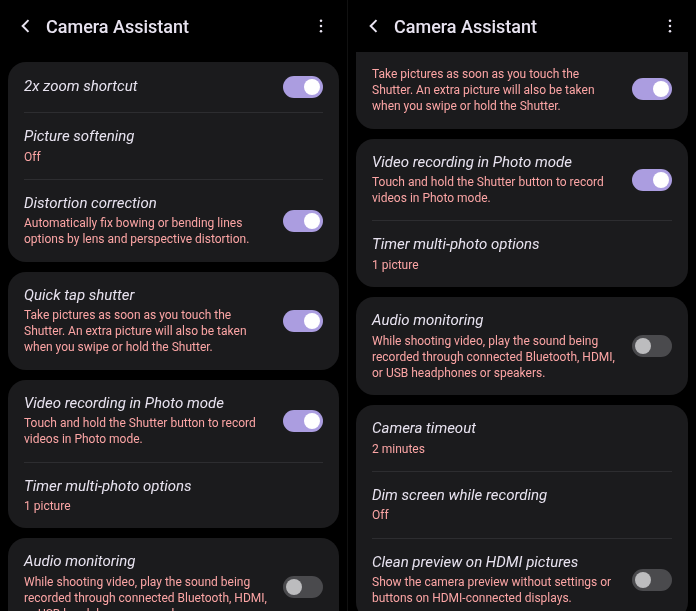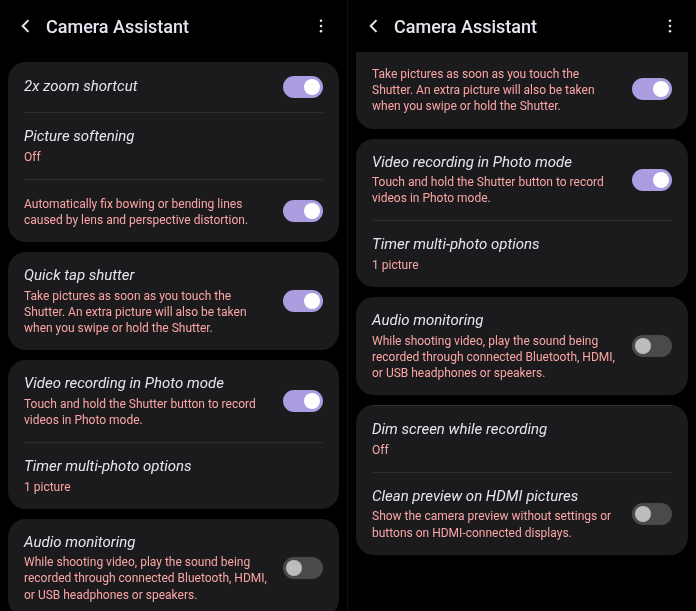--- a/index.html
+++ b/index.html
@@ -131,21 +131,22 @@
       <div class="divider"></div>
       <div class="row">
         <div class="row-text">
           <div class="row-title">Picture softening</div>
           <div class="row-sub">Off</div>
         </div>
       </div>
       <div class="divider"></div>
       <div class="row">
         <div class="row-text">
-          <div class="row-sub">Automatically fix bowing or bending lines caused by lens and perspective distortion.</div>
+          <div class="row-title">Distortion correction</div>
+          <div class="row-sub">Automatically fix bowing or bending lines options by lens and perspective distortion.</div>
         </div>
         <div class="toggle on"></div>
       </div>
     </div>
 
     <div class="card">
       <div class="row">
         <div class="row-text">
           <div class="row-title">Quick tap shutter</div>
           <div class="row-sub">Take pictures as soon as you touch the Shutter. An extra picture will also be taken when you swipe or hold the Shutter.</div>
@@ -233,20 +234,26 @@
       <div class="row">
         <div class="row-text">
           <div class="row-title">Audio monitoring</div>
           <div class="row-sub">While shooting video, play the sound being recorded through connected Bluetooth, HDMI, or USB headphones or speakers.</div>
         </div>
         <div class="toggle off"></div>
       </div>
     </div>
 
     <div class="card">
+      <div class="row">
+        <div class="row-text">
+          <div class="row-title">Camera timeout</div>
+          <div class="row-sub">2 minutes</div>
+        </div>
+      </div>
       <div class="divider"></div>
       <div class="row">
         <div class="row-text">
           <div class="row-title">Dim screen while recording</div>
           <div class="row-sub">Off</div>
         </div>
       </div>
       <div class="divider"></div>
       <div class="row">
         <div class="row-text">

